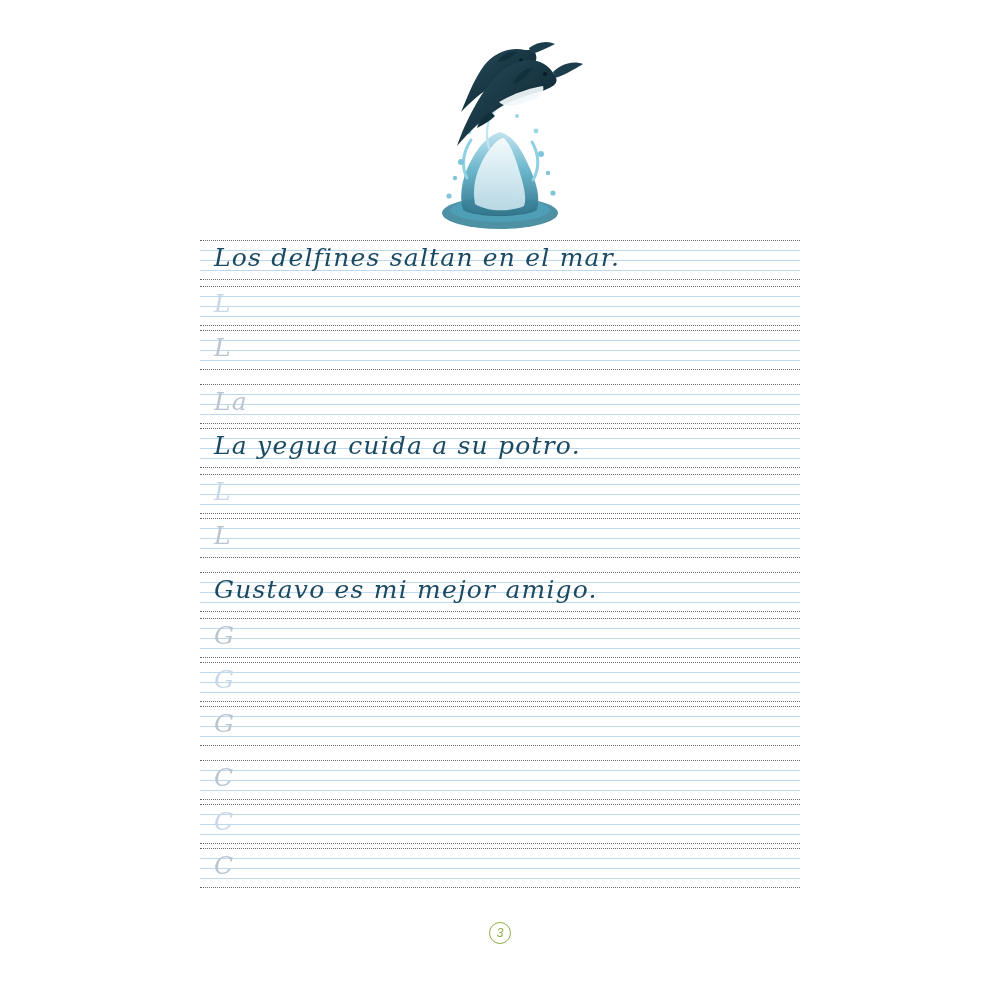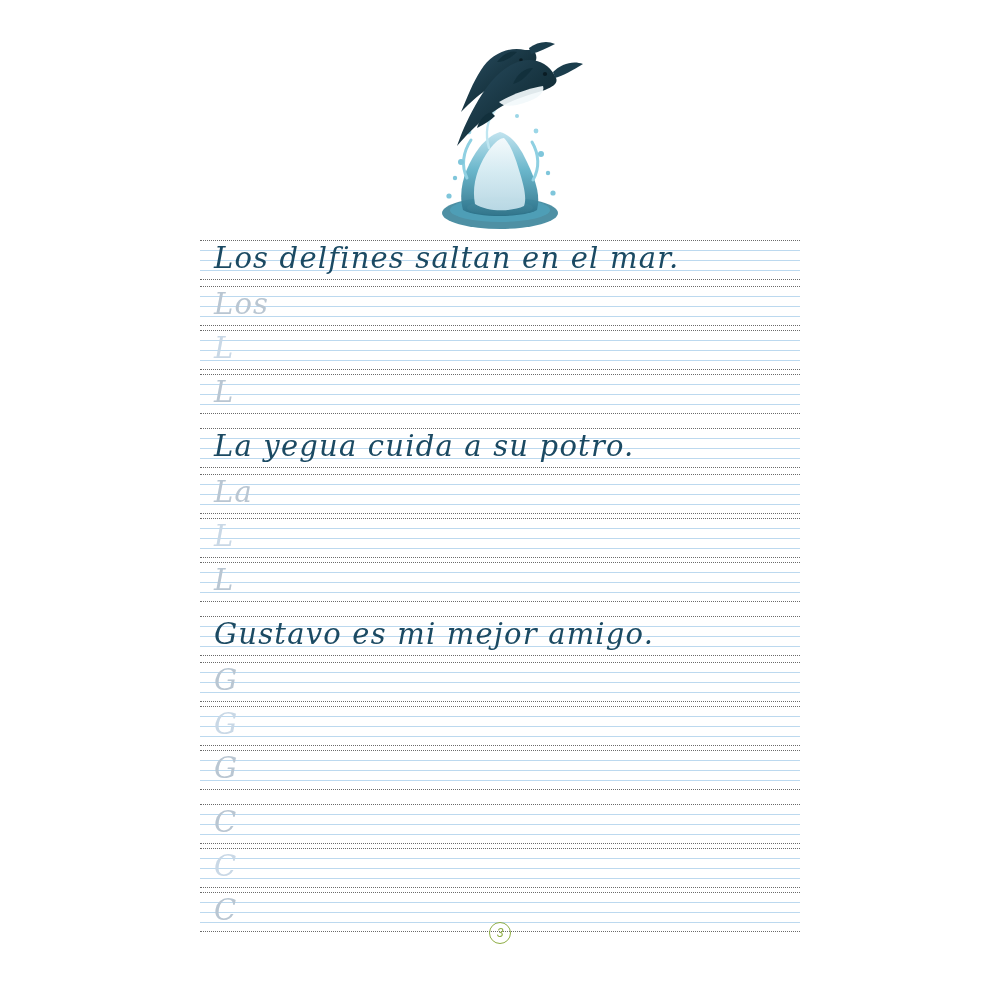--- a/index.html
+++ b/index.html
@@ -72,21 +72,21 @@
   .line-row.first {
     margin-bottom: 6px;
   }
 
   .line-text {
     position: absolute;
     left: 14px;
     top: -4px;
     font-family: "DejaVu Serif", serif;
     font-style: italic;
-    font-size: 29px;
+    font-size: 25px;
     line-height: 42px;
     letter-spacing: 1.2px;
     white-space: nowrap;
   }
   .line-text.model {
     color: #1b4a63;
   }
   .line-text.trace-strong {
     color: #b9c6d2;
   }
@@ -181,36 +181,33 @@
     </svg>
   </div>
 
   <div class="worksheet">
 
     <div class="group">
       <div class="line-row first">
         <span class="line-text model">Los delfines saltan en el mar.</span>
       </div>
       <div class="line-row">
-        <span class="line-text trace-strong">Los</span>
-      </div>
-      <div class="line-row">
         <span class="line-text trace-faint">L</span>
       </div>
       <div class="line-row">
         <span class="line-text trace-strong">L</span>
       </div>
     </div>
 
     <div class="group">
+      <div class="line-row">
+        <span class="line-text trace-strong">La</span>
+      </div>
       <div class="line-row first">
         <span class="line-text model">La yegua cuida a su potro.</span>
-      </div>
-      <div class="line-row">
-        <span class="line-text trace-strong">La</span>
       </div>
       <div class="line-row">
         <span class="line-text trace-faint">L</span>
       </div>
       <div class="line-row">
         <span class="line-text trace-strong">L</span>
       </div>
     </div>
 
     <div class="group">

